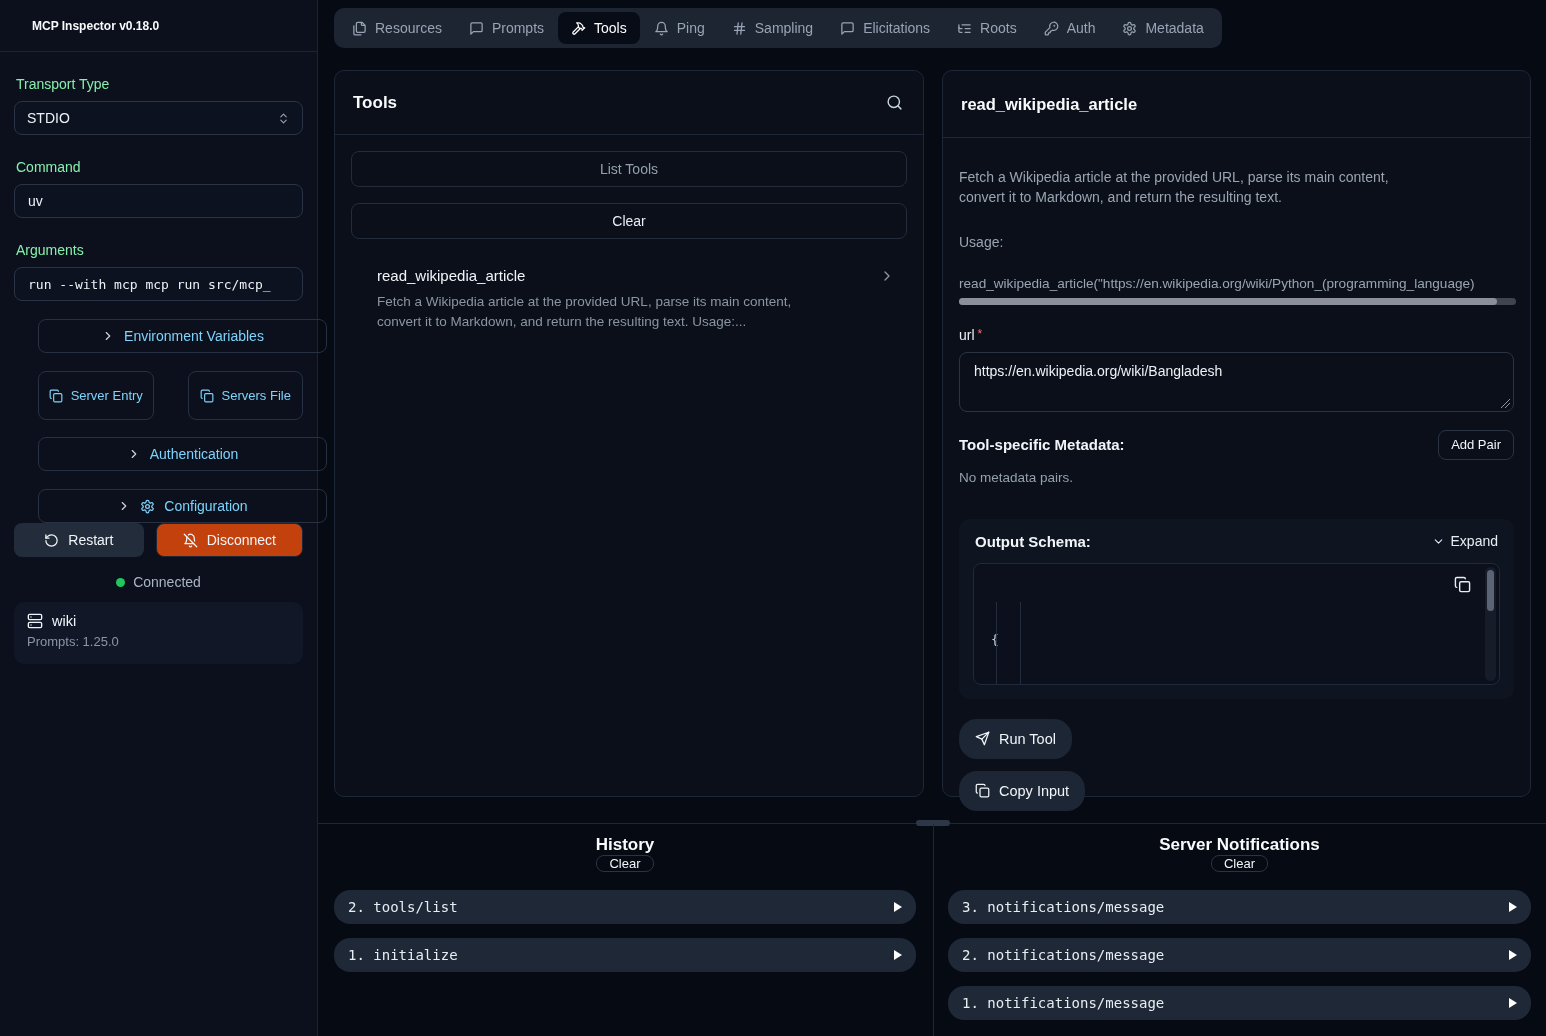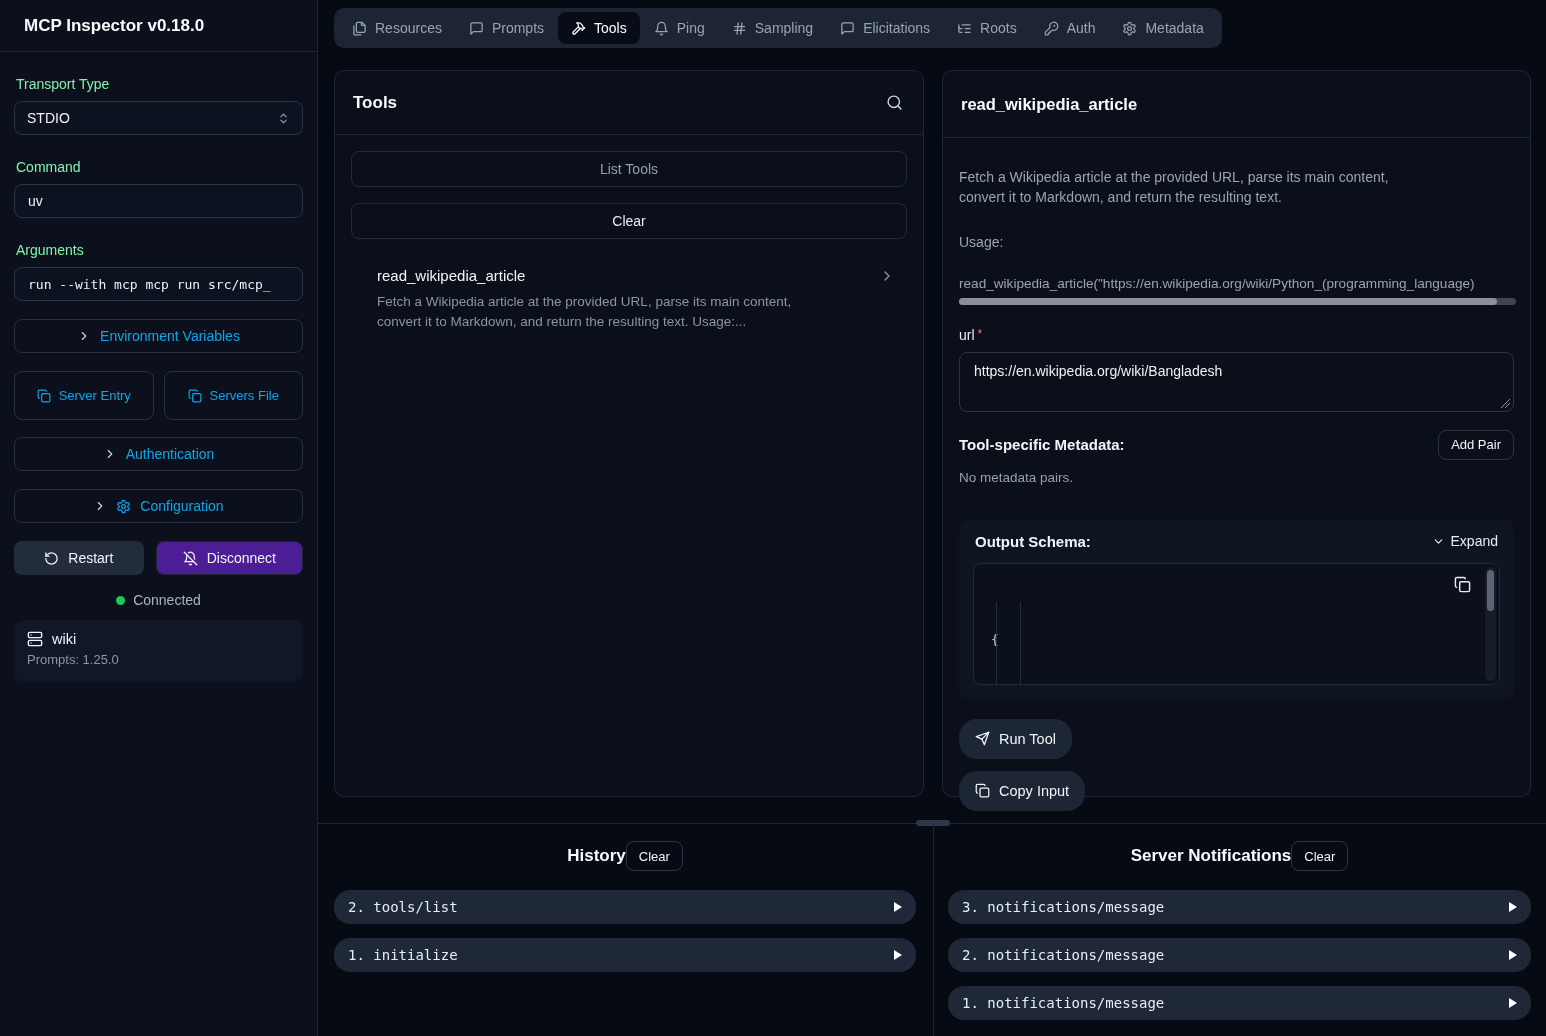--- a/index.html
+++ b/index.html
@@ -13,54 +13,54 @@
   }
   button { font-family:inherit; cursor:pointer; }
   svg { display:block; flex:none; }
 
   
   .sidebar {
     position:absolute; left:0; top:0; width:318px; height:1036px;
     background:#0b101c; border-right:1px solid #1c2433;
   }
   .sb-title {
-    height:52px; display:flex; align-items:center; padding:0 24px;
-    font-size:17px; font-weight:700; color:#f8fafc;
+    height:52px; display:flex; align-items:center; padding:0 32px;
+    font-size:12px; font-weight:700; color:#f8fafc;
     border-bottom:1px solid #1c2433;
   }
   .sb-body { padding:12px 14px; }
   .sb-label { display:block; color:#86efac; font-size:14px; margin:24px 2px 9px; }
   .sb-label:first-child { margin-top:12px; }
   .select {
     height:34px; width:100%; border:1px solid #2a3444; border-radius:8px;
     background:#0d1220; display:flex; align-items:center; justify-content:space-between;
     padding:0 12px; font-size:14px; color:#eef2f7;
   }
   .select .chevrons { color:#9aa4b2; }
   .sb-input {
     height:34px; width:100%; border:1px solid #2a3444; border-radius:8px;
     background:#0d1220; color:#eef2f7; font-size:14px; padding:0 13px; outline:none;
   }
   .sb-input.mono { font-family:"DejaVu Sans Mono", monospace; font-size:13px; }
   .sb-btn {
     width:100%; height:34px; background:transparent; border:1px solid #273142;
-    border-radius:8px; color:#0ea5e9; font-size:14px;
-    display:flex; align-items:center; justify-content:center; gap:9px;
+    border-radius:8px; color:#7dd3fc; font-size:14px;
+    display:flex; align-items:center; justify-content:center; gap:9px;margin-left:24px;
   }
   .sb-btn .chev { color:#cbd5e1; }
   .row2 { display:flex; gap:10px; margin-top:18px; }
   .row2 .sb-btn { font-size:13px; height:49px; gap:8px; }
   .mt18 { margin-top:18px; } .mt17 { margin-top:17px; }
-  .action-row { display:flex; gap:12px; margin-top:18px; }
+  .action-row { display:flex; gap:12px; }
   .btn-restart {
     flex:1; height:34px; border:none; border-radius:8px; background:#232c3a;
     color:#f1f5f9; font-size:14px; display:flex; align-items:center; justify-content:center; gap:9px;
   }
   .btn-disconnect {
-    flex:1.12; height:34px; border:1px solid #1d2635; border-radius:8px; background:#4c1d95;
+    flex:1.12; height:34px; border:1px solid #1d2635; border-radius:8px; background:#c2410c;
     color:#f1f5f9; font-size:14px; display:flex; align-items:center; justify-content:center; gap:9px;
   }
   .status { margin-top:17px; display:flex; align-items:center; justify-content:center; gap:8px;
     color:#aab4c2; font-size:14px; }
   .dot { width:9px; height:9px; border-radius:50%; background:#22c55e; }
   .server-card {
     margin-top:12px; background:#10172490; background:#111726; border-radius:10px;
     padding:11px 13px; min-height:62px;
   }
   .server-name { display:flex; align-items:center; gap:9px; color:#f1f5f9; font-size:14.5px; }
@@ -166,21 +166,21 @@
 
   
   .h-divider { position:absolute; left:318px; right:0; top:823px; height:1px; background:#1d2737; }
   .drag-pill { position:absolute; left:916px; top:820px; width:34px; height:6px;
     border-radius:4px; background:#2e3747; cursor:row-resize; }
   .v-divider { position:absolute; left:933px; top:824px; bottom:0; width:1px; background:#1d2737; }
 
   .bottom-section { position:absolute; top:840px; }
   .bottom-section.history { left:334px; width:582px; }
   .bottom-section.notifications { left:948px; width:583px; }
-  .bs-head { display:flex; align-items:center; justify-content:center; height:32px; }
+  .bs-head { display:flex; align-items:center; justify-content:flex-end; height:32px;flex-direction:column; }
   .bs-title { font-size:17px; font-weight:700; color:#f8fafc; }
   .bs-rows { margin-top:18px; }
   .bs-row {
     height:34px; margin-bottom:14px; background:#1e2836; border-radius:16px;
     display:flex; align-items:center; justify-content:space-between; padding:0 14px;
     font-family:"DejaVu Sans Mono", monospace; font-size:14px; color:#e8edf3; cursor:pointer;
   }
   .play { width:0; height:0; border-left:8px solid #ffffff;
     border-top:5px solid transparent; border-bottom:5px solid transparent; }
 </style>

